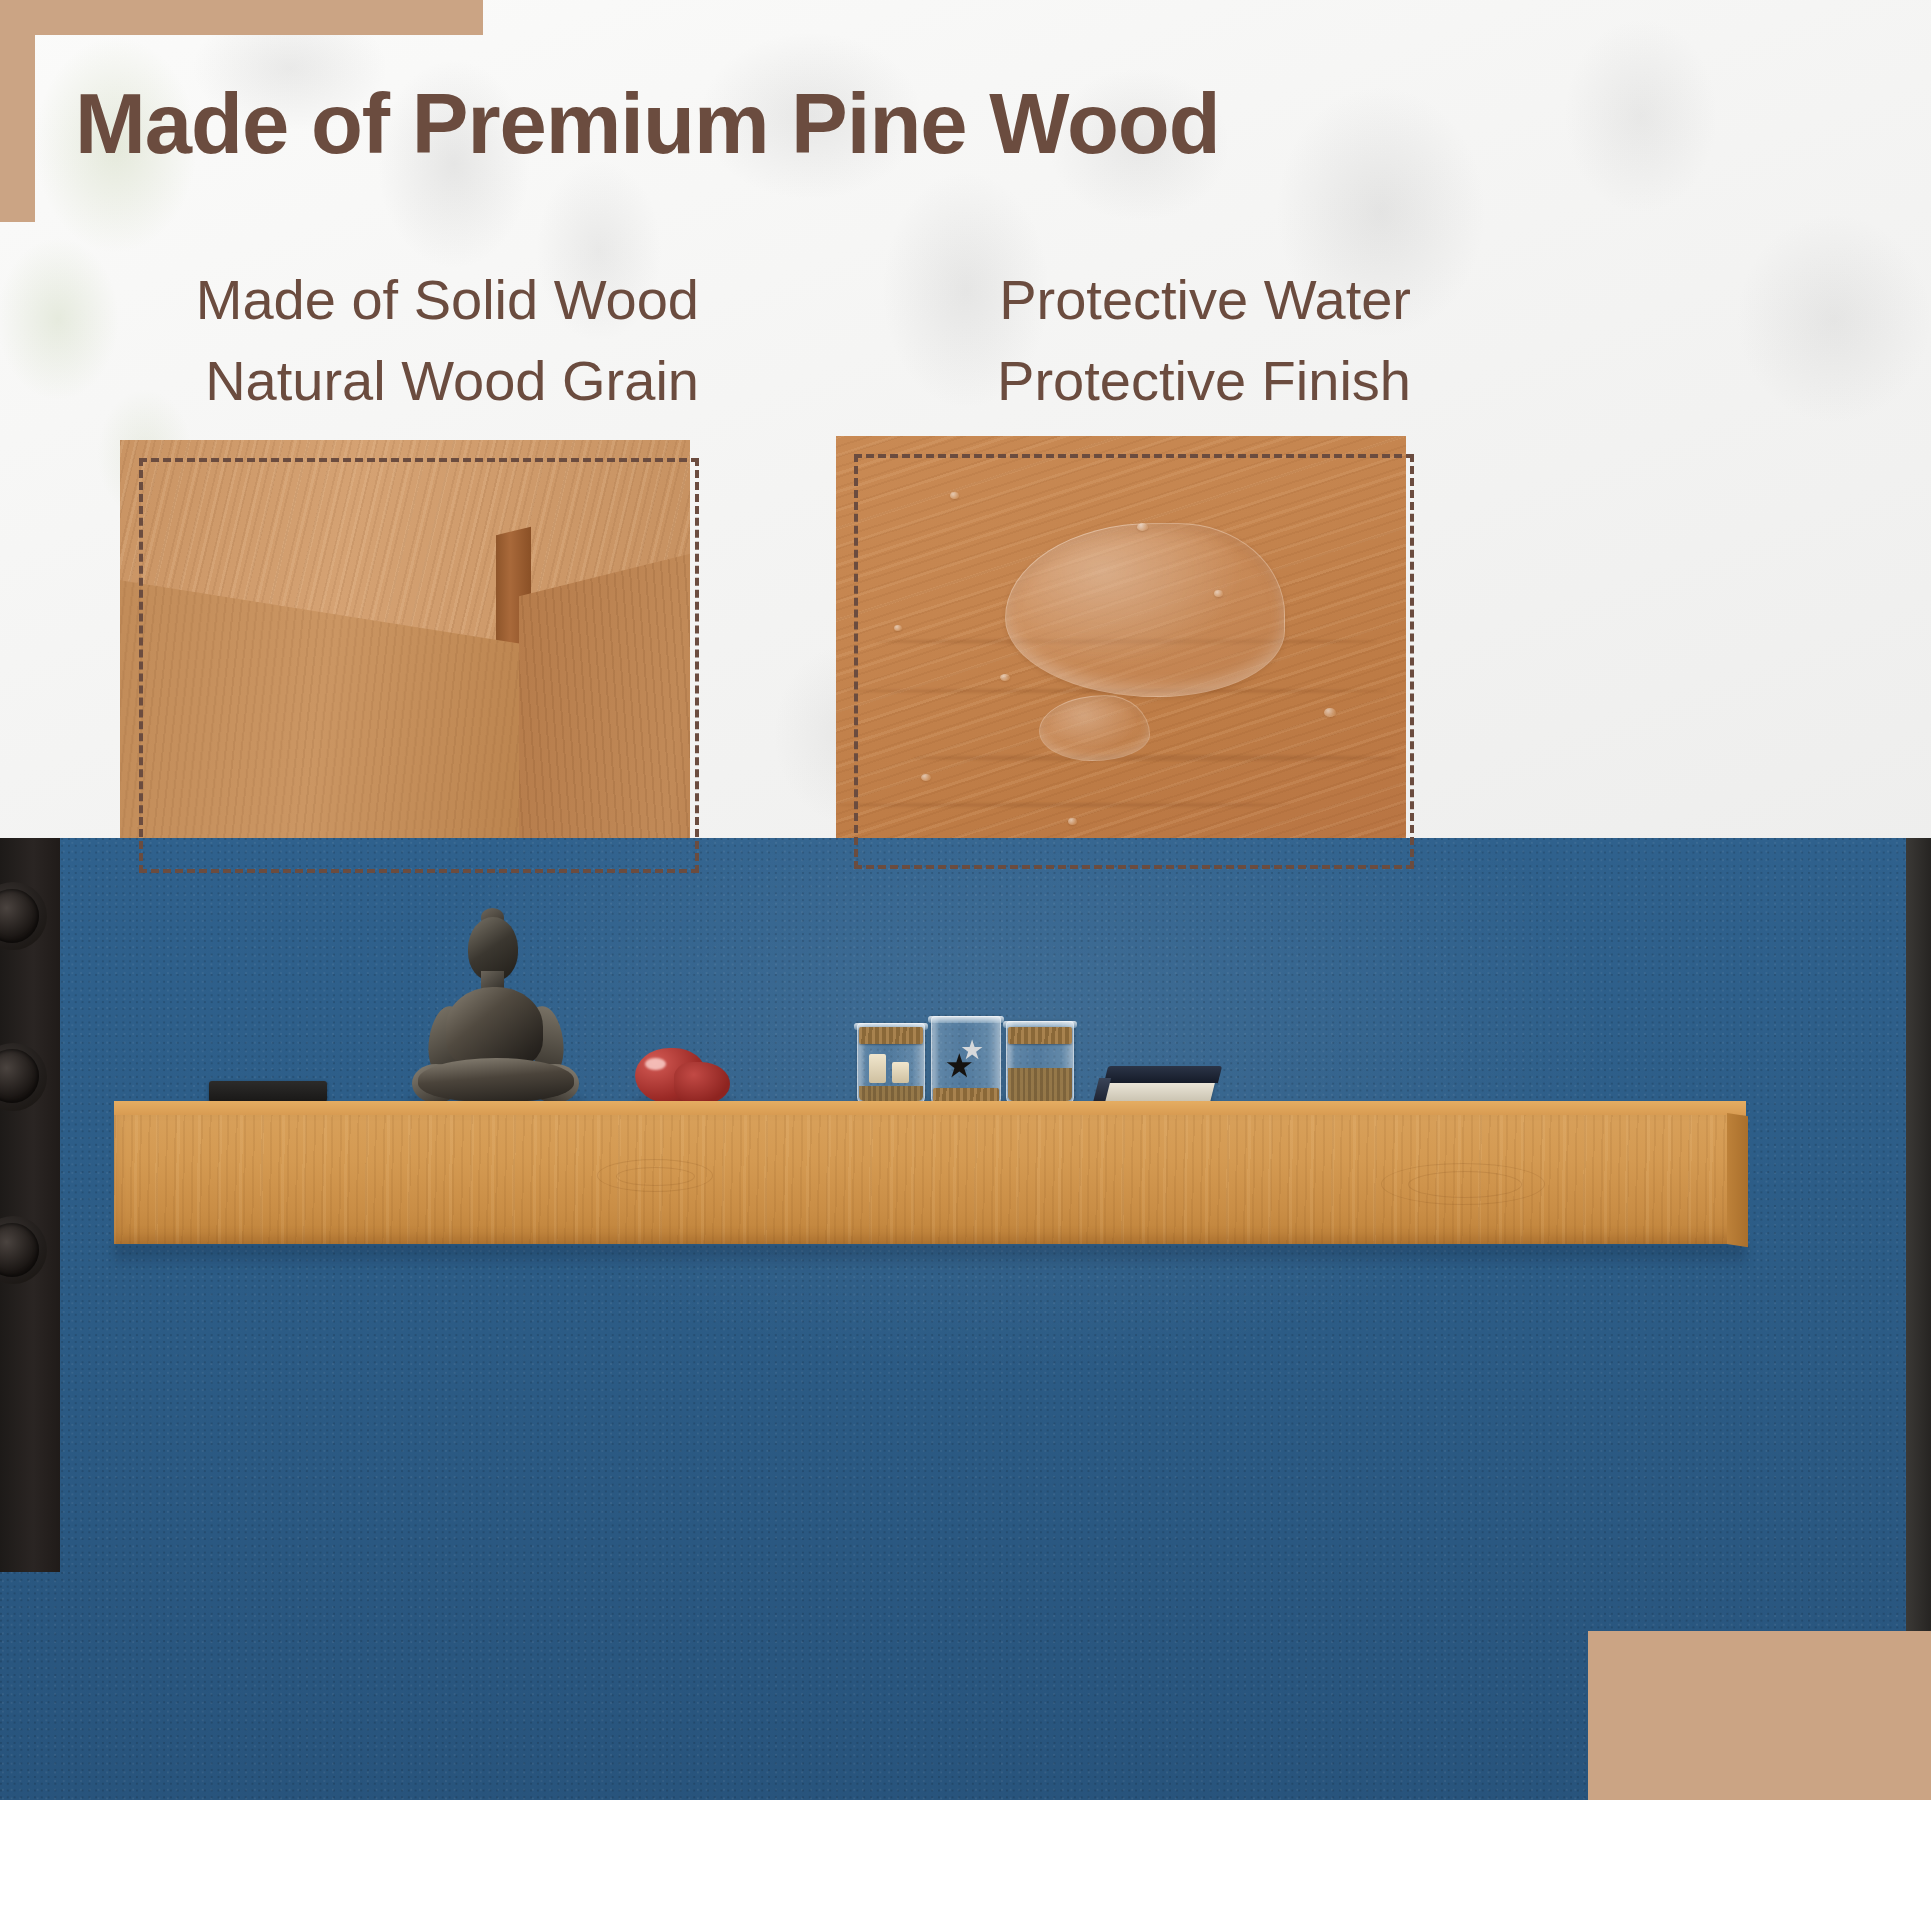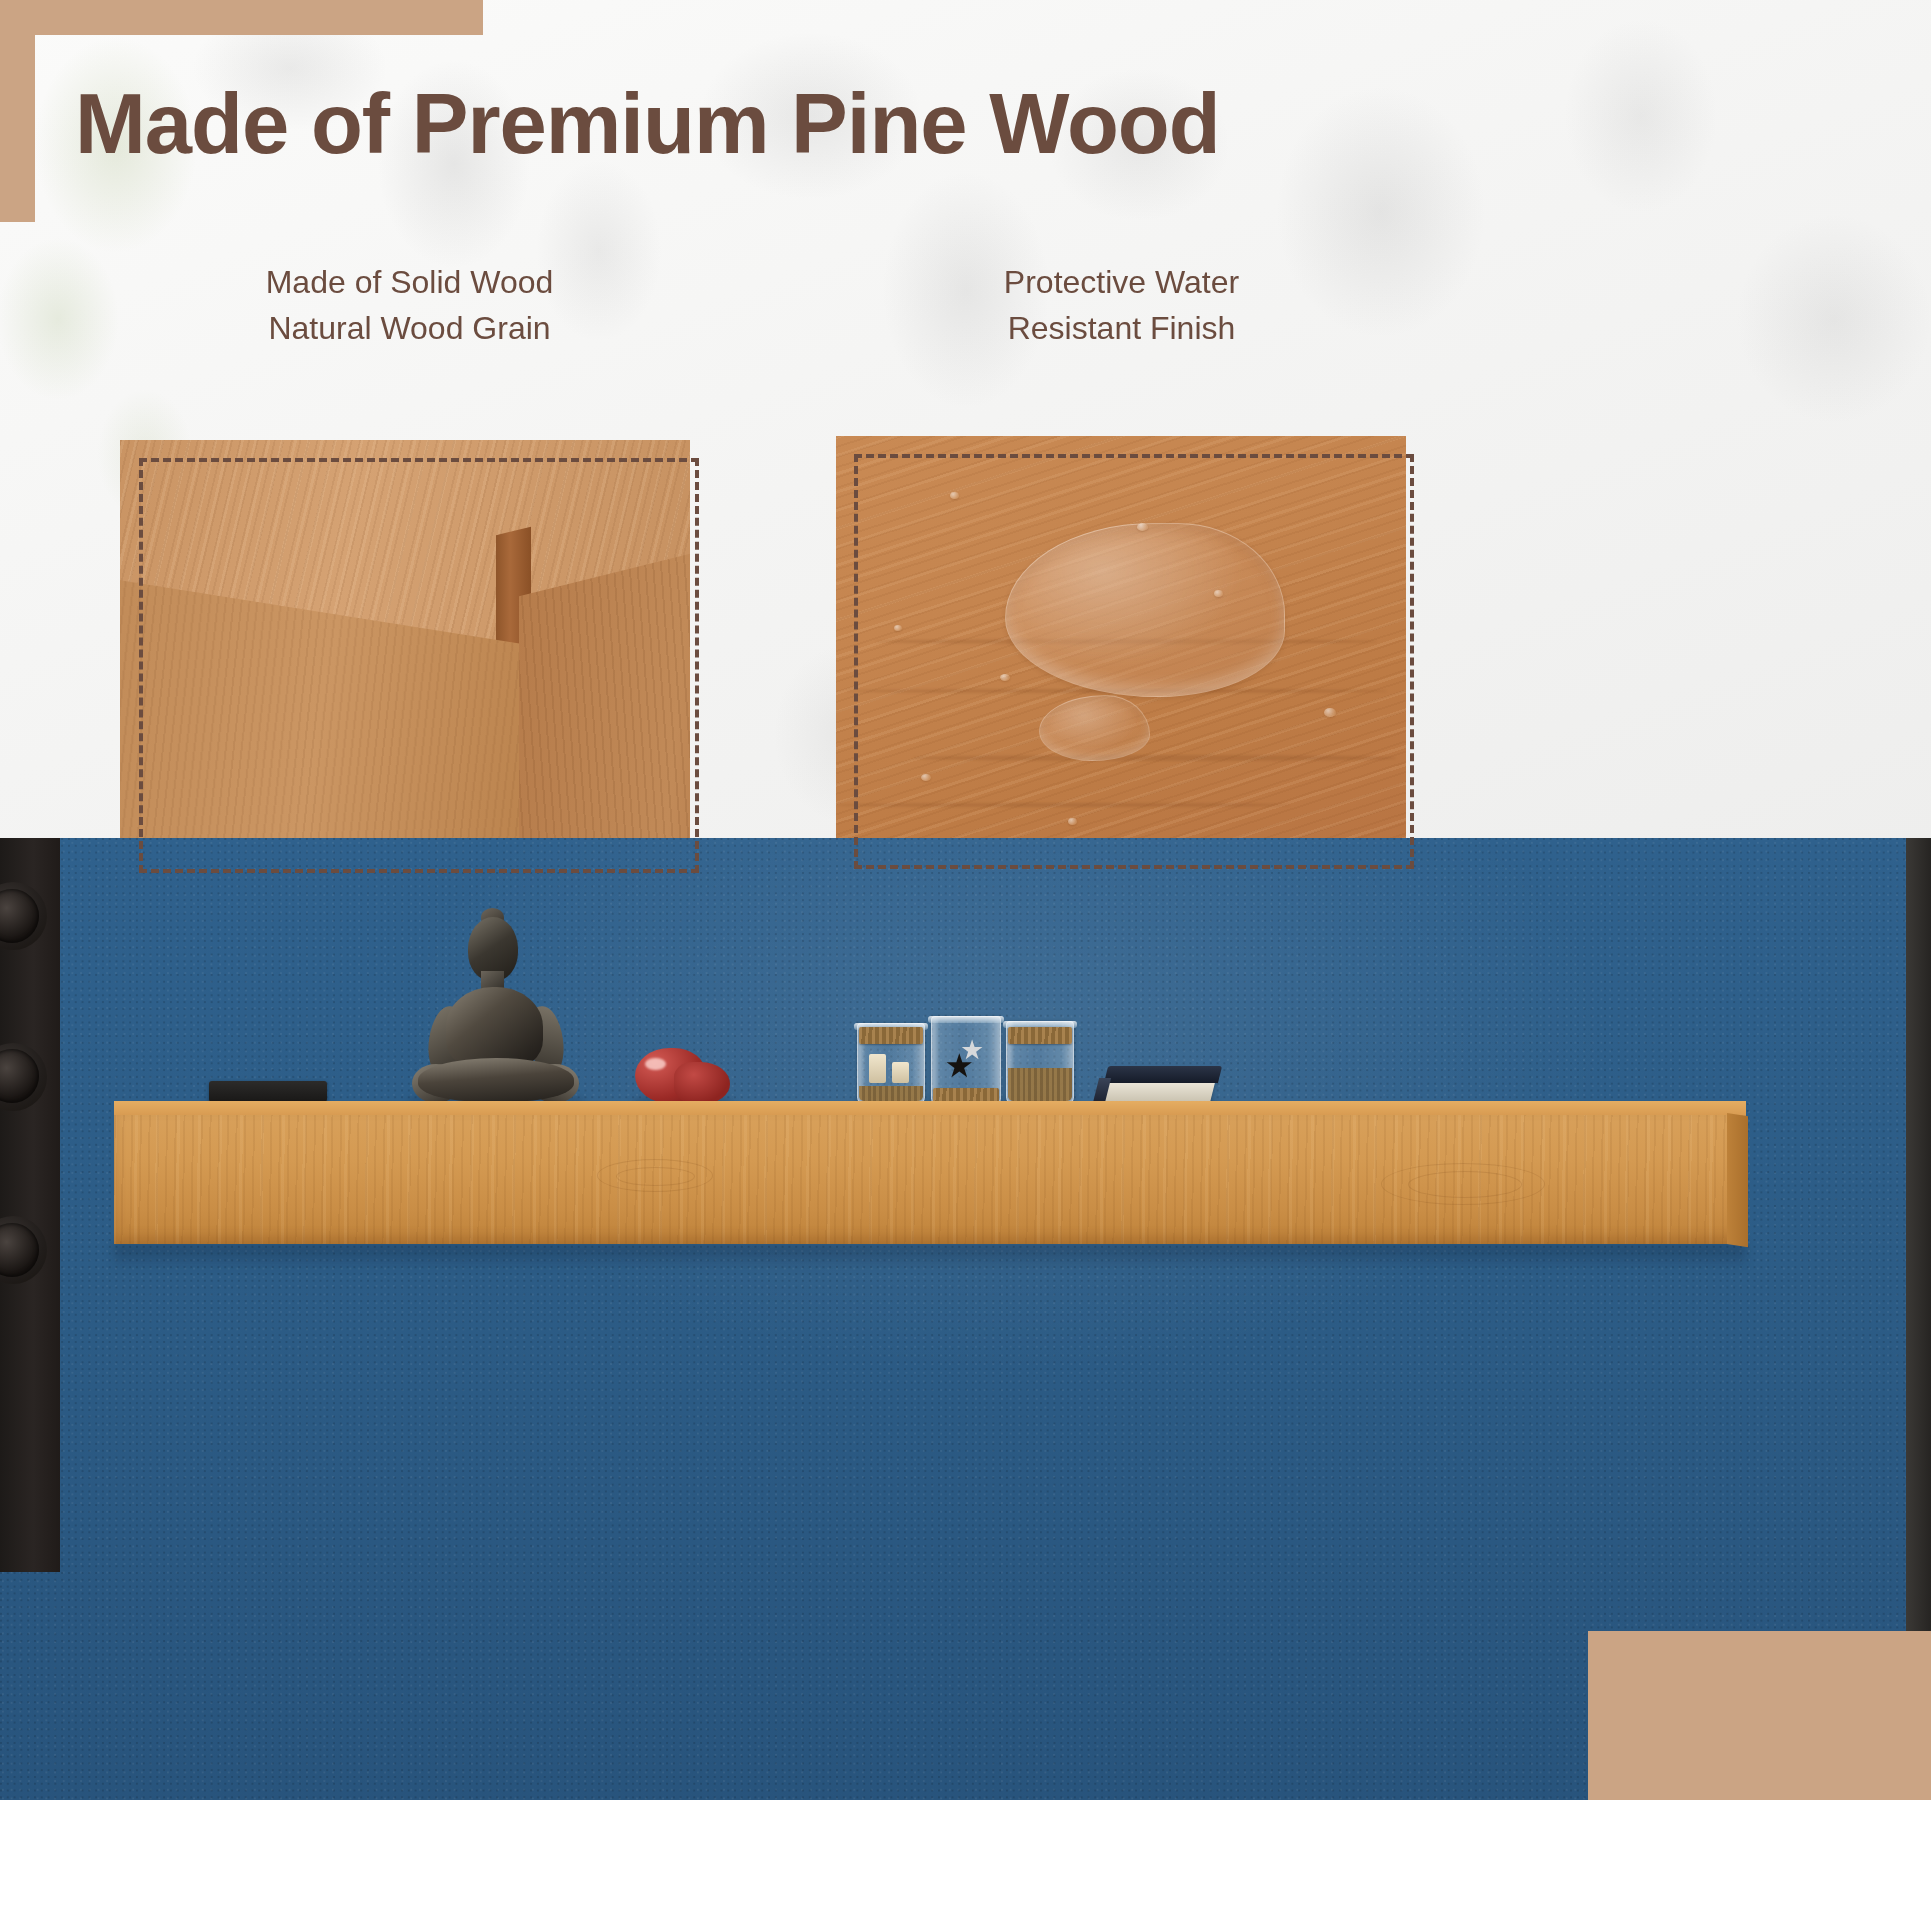--- a/index.html
+++ b/index.html
@@ -36,21 +36,21 @@
   
   .corner-br{ position:absolute; right:0; bottom:0; width:343px; height:169px; }
 
   
   .title{
     position:absolute; left:75px; top:79px; width:1815px;
     font-size:85px; font-weight:bold; letter-spacing:-1px; line-height:1.05;
     white-space:nowrap;
   }
   .sub{
-    position:absolute; font-size:32px; line-height:1.45; text-align:center;
+    position:absolute; font-size:56px; line-height:1.45; text-align:right;
     font-weight:normal; white-space:nowrap;
   }
   .sub-left{ left:120px; top:259px; width:579px; }
   .sub-right{ left:832px; top:259px; width:579px; }
 
   
   .panel{ position:absolute; overflow:hidden; }
   .panel-left  { left:120px; top:440px; width:570px; height:415px; }
   .panel-right { left:836px; top:436px; width:570px; height:415px; }
 
@@ -254,21 +254,21 @@
   <div class="corner-tl-v" style="background: rgb(203, 164, 132);"></div>
 
   <div class="title" style="color: rgb(107, 76, 63);">Made of Premium Pine Wood</div>
 
   <div class="sub sub-left" style="color: rgb(107, 76, 63);">
     <div>Made of Solid Wood</div>
     <div>Natural Wood Grain</div>
   </div>
   <div class="sub sub-right" style="color: rgb(107, 76, 63);">
     <div>Protective Water</div>
-    <div>Resistant Finish</div>
+    <div>Protective Finish</div>
   </div>
 
   <div class="panel panel-left">
     <div class="wood-bg-light"></div>
     <div class="wood-bg-right"></div>
     <div class="woodbox">
       <div class="wood-top"></div>
       <div class="wood-edge"></div>
       <div class="wood-front"></div>
       <div class="wood-side"></div>

